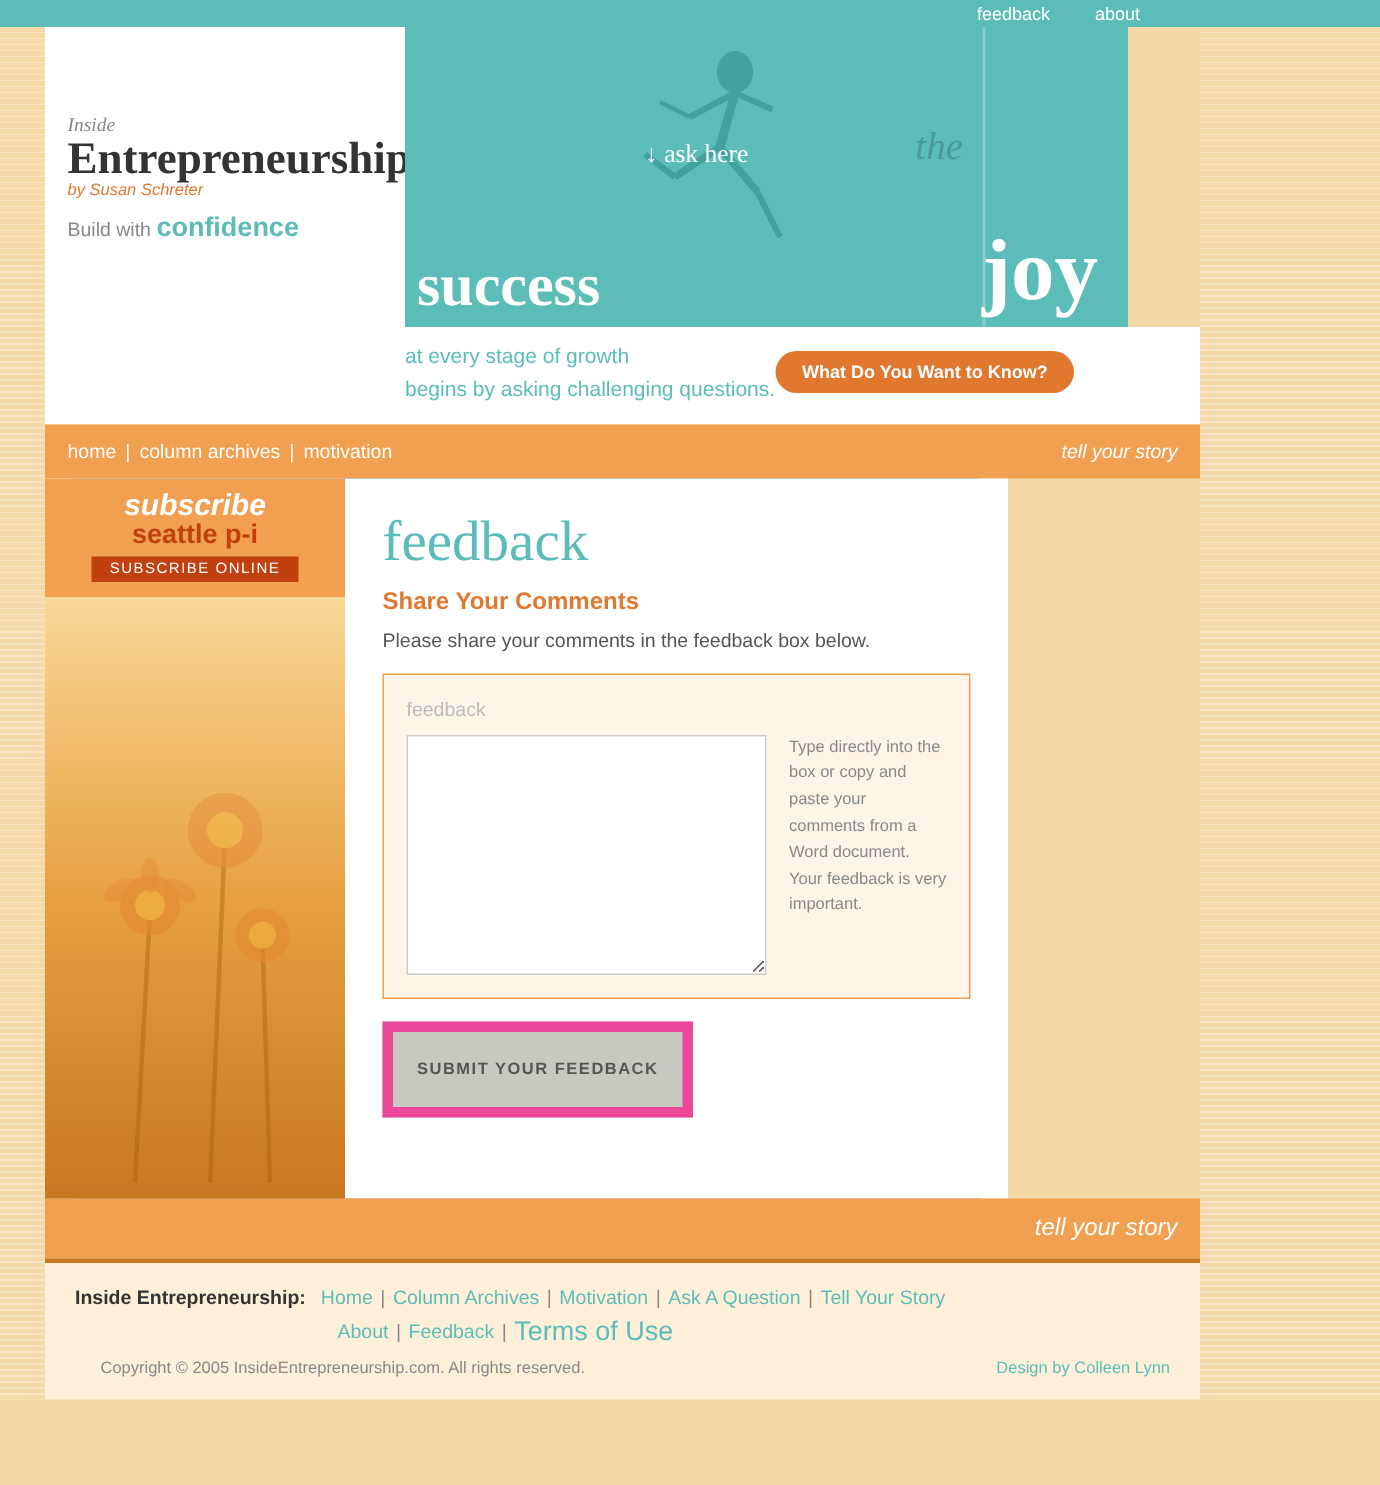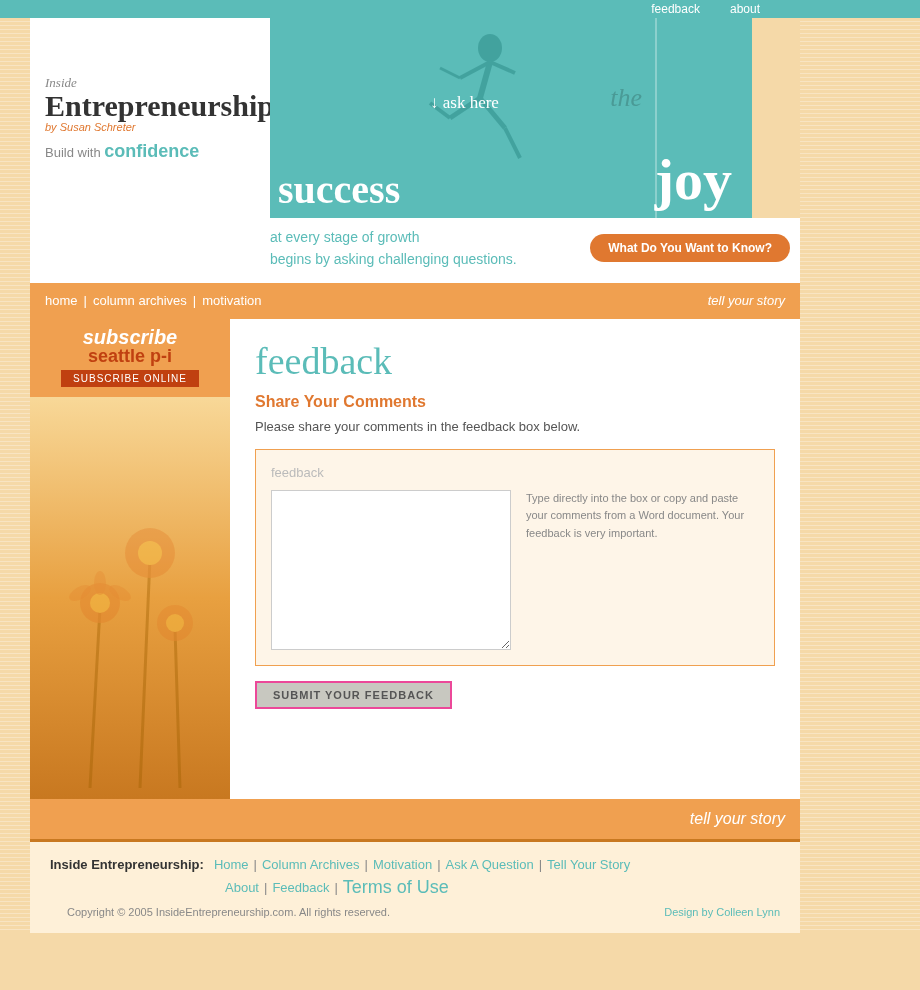--- a/index.html
+++ b/index.html
@@ -78,42 +78,42 @@
         <span style="position:absolute; bottom:5px; left:8px; color:#fff; font-size:40px; font-family:Georgia,serif; font-weight:bold;">success</span>
 
         <span style="position:absolute; top:75px; left:160px; color:#fff; font-size:17px; font-family:Georgia,serif;">
           ↓ <span>ask here</span>
         </span>
 
         <div style="position:absolute; top:0; right:95px; width:2px; height:100%; background:rgba(255,255,255,0.3);"></div>
       </div>
     </div>
 
-    <div style="width:770px; background:#fff; padding:8px 10px 12px 240px; display:flex; align-items:center; justify-content:space-between;">
+    <div style="width:770px; background:#fff; padding:8px 10px 12px 240px; display:flex; align-items:center; ">
       <div style="color:#5bbcb8; font-size:14px; line-height:1.6;">
         <div>at every stage of growth</div>
         <div>begins by asking challenging questions.</div>
       </div>
       <button style="background:#e07830; color:#fff; border:none; border-radius:14px; padding:7px 18px; font-size:12px; font-weight:bold; cursor:pointer; white-space:nowrap;">What Do You Want to Know?</button>
     </div>
 
     <div style="width:770px; background:#f0a050; height:36px; display:flex; align-items:center; justify-content:space-between; padding:0 15px;">
       <div style="display:flex; align-items:center; gap:6px;">
         <a href="#" style="color:#fff; text-decoration:none; font-size:13px;">home</a>
         <span style="color:#fff;">|</span>
         <a href="#" style="color:#fff; text-decoration:none; font-size:13px;">column archives</a>
         <span style="color:#fff;">|</span>
         <a href="#" style="color:#fff; text-decoration:none; font-size:13px;">motivation</a>
       </div>
       <div>
         <a href="#" style="color:#fff; text-decoration:none; font-size:13px; font-style:italic;">tell your story</a>
       </div>
     </div>
 
-    <div style="display:flex; width:770px; background:#0369a1; min-height:480px;border-radius:21px;">
+    <div style="display:flex; width:642px; background:#0369a1; min-height:480px;border-radius:21px;">
 
       <div style="width:200px; background:#fff; display:flex; flex-direction:column;">
 
         <div style="background:#f0a050; padding:8px 10px 10px; text-align:center;">
           <div style="color:#fff; font-size:20px; font-weight:bold; font-style:italic; line-height:1;">subscribe</div>
           <div style="color:#c04010; font-size:18px; font-weight:bold; line-height:1; margin-bottom:5px;">seattle p-i</div>
           <button style="background:#c04010; color:#fff; border:none; padding:3px 12px; font-size:10px; cursor:pointer; letter-spacing:1px;">SUBSCRIBE ONLINE</button>
         </div>
 
         <div style="width:200px; flex:1; background:linear-gradient(to bottom, #f8d898 0%, #e8a040 50%, #c87820 100%); position:relative; overflow:hidden; min-height:380px;">
@@ -151,21 +151,21 @@
 
           <div style="color:#bbb; font-size:13px; margin-bottom:10px;">feedback</div>
 
           <div style="display:flex; gap:15px;">
             <textarea style="width: 240px; height: 160px; border: 1px solid rgb(204, 204, 204); padding: 5px; font-size: 12px; resize: both;"></textarea>
             <div style="color:#888; font-size:11px; flex:1; line-height:1.6;">Type directly into the box or copy and paste your comments from a Word document. Your feedback is very important.</div>
           </div>
         </div>
 
         
-        <button style="background:#c8c8c0; color:#555; border:2px solid #ec4899; padding:6px 16px; font-size:11px; font-weight:bold; letter-spacing:1px; cursor:pointer; margin-bottom:15px;">SUBMIT YOUR FEEDBACK</button>
+        <button style="background:#c8c8c0; color:#555; border:7px solid #ec4899; padding:19px 16px; font-size:11px; font-weight:bold; letter-spacing:1px; cursor:pointer; margin-bottom:15px;">SUBMIT YOUR FEEDBACK</button>
 
         
 
       </div>
     </div>
 
     <div style="width:770px; background:#f0a050; height:40px; display:flex; align-items:center; justify-content:flex-end; padding-right:15px;">
       <a href="#" style="color:#fff; text-decoration:none; font-size:16px; font-style:italic;">tell your story</a>
     </div>
 

